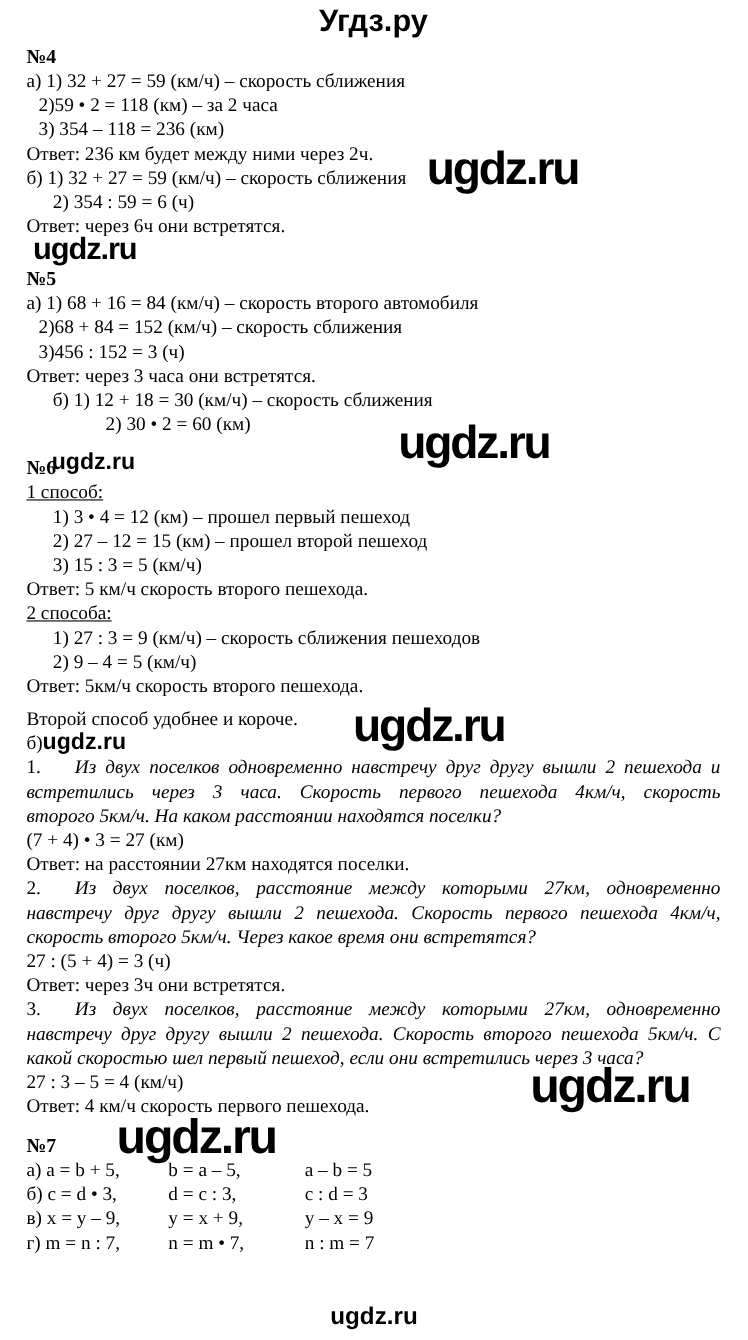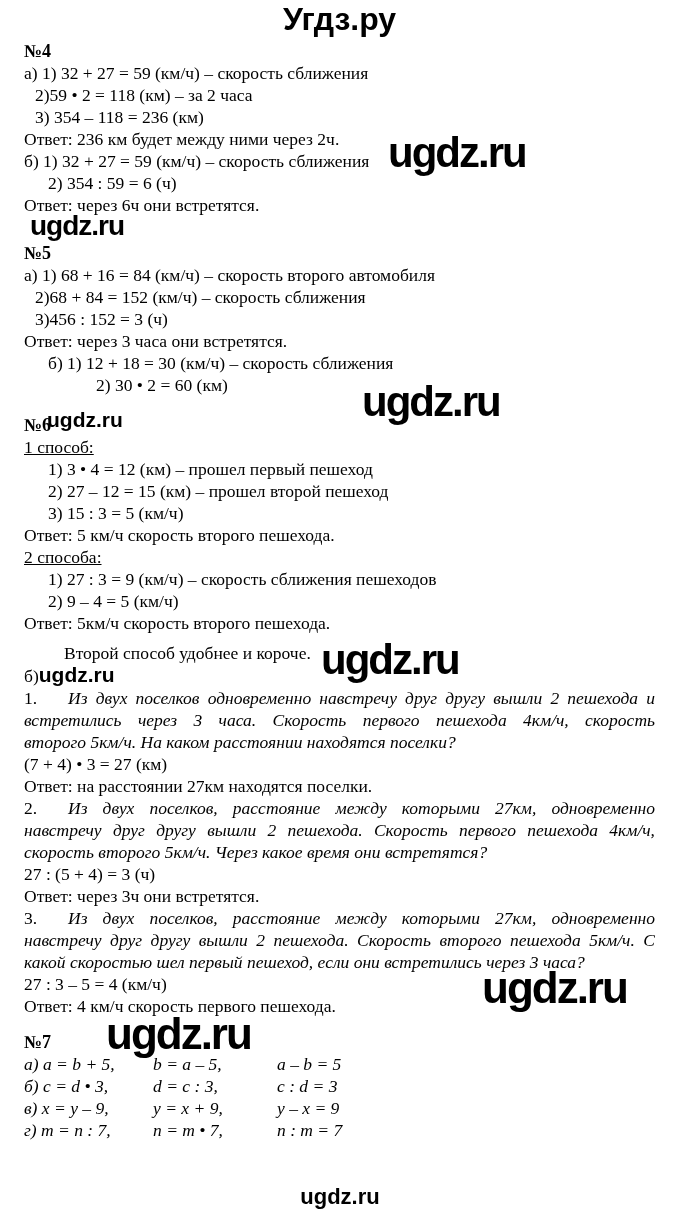--- a/index.html
+++ b/index.html
@@ -12,31 +12,31 @@
     color:#000000;
     font-family:"Liberation Serif", serif;
     font-size:17.5px;
     overflow:hidden;
     padding:4px 25px 0 24px;
   }
   .title {
     text-align:center;
     font-family:"Liberation Sans", sans-serif;
     font-weight:bold;
-    font-size:32px;
+    font-size:28px;
     line-height:30px;
   }
   .line { line-height:22px; white-space:nowrap; }
   .hdr  { font-weight:bold; font-size:18px; }
   .u    { text-decoration:underline; }
   .ind-a { margin-left:11px; }
   .ind-b { margin-left:24px; }
   .ind-c { margin-left:72px; }
   .mt6  { margin-top:6px; }
-  .mt8  { margin-top:8px;margin-left:40px; }
+  .mt8  { margin-top:8px; }
   .mt14 { margin-top:14px; }
   .mt18 { margin-top:18px; }
   .mt26 { margin-top:26px; }
   .pline { font-style:italic; line-height:22px; }
   .pjust { text-align:justify; text-align-last:justify; }
   .pnum  { font-style:normal; display:inline-block; width:44px; }
   .wm {
     position:absolute;
     font-family:"Liberation Sans", sans-serif;
     font-weight:bold;
@@ -48,21 +48,21 @@
   .wm-xl  { font-size:42px; letter-spacing:-2px; }
   .wm-xxl { font-size:44px; letter-spacing:-2px; }
   .wm-md  { font-size:28px; }
   .wm-sm  { font-size:21px; letter-spacing:0; }
   .wm-footer { left:0; right:0; text-align:center; font-size:22px; letter-spacing:0; }
   .wm-inline {
     font-family:"Liberation Sans", sans-serif;
     font-weight:bold;
     font-size:21px;
   }
-  .eqrow { display:flex; line-height:22px; white-space:nowrap;font-style:italic; }
+  .eqrow { display:flex; line-height:22px; white-space:nowrap; }
   .eqcol1 { width:129px; }
   .eqcol2 { width:124px; }
   .eqcol3 { flex:1; }
 </style>
 </head>
 <body>
 
 <div class="page">
 
   <div class="title">Угдз.ру</div>

